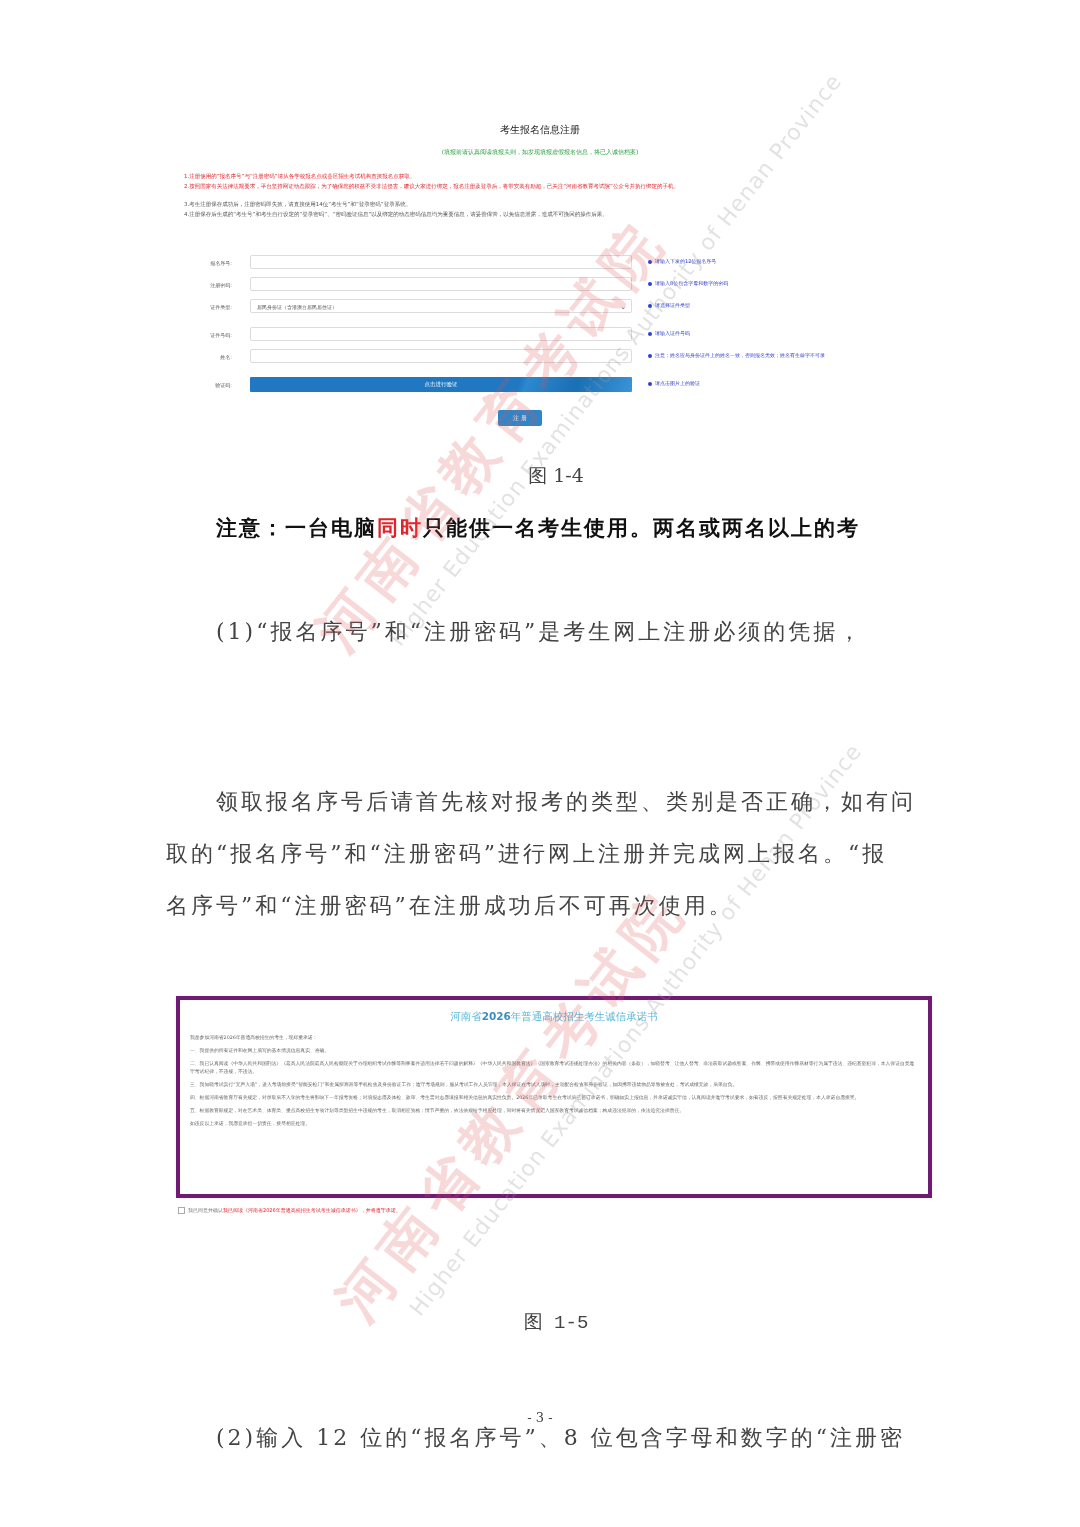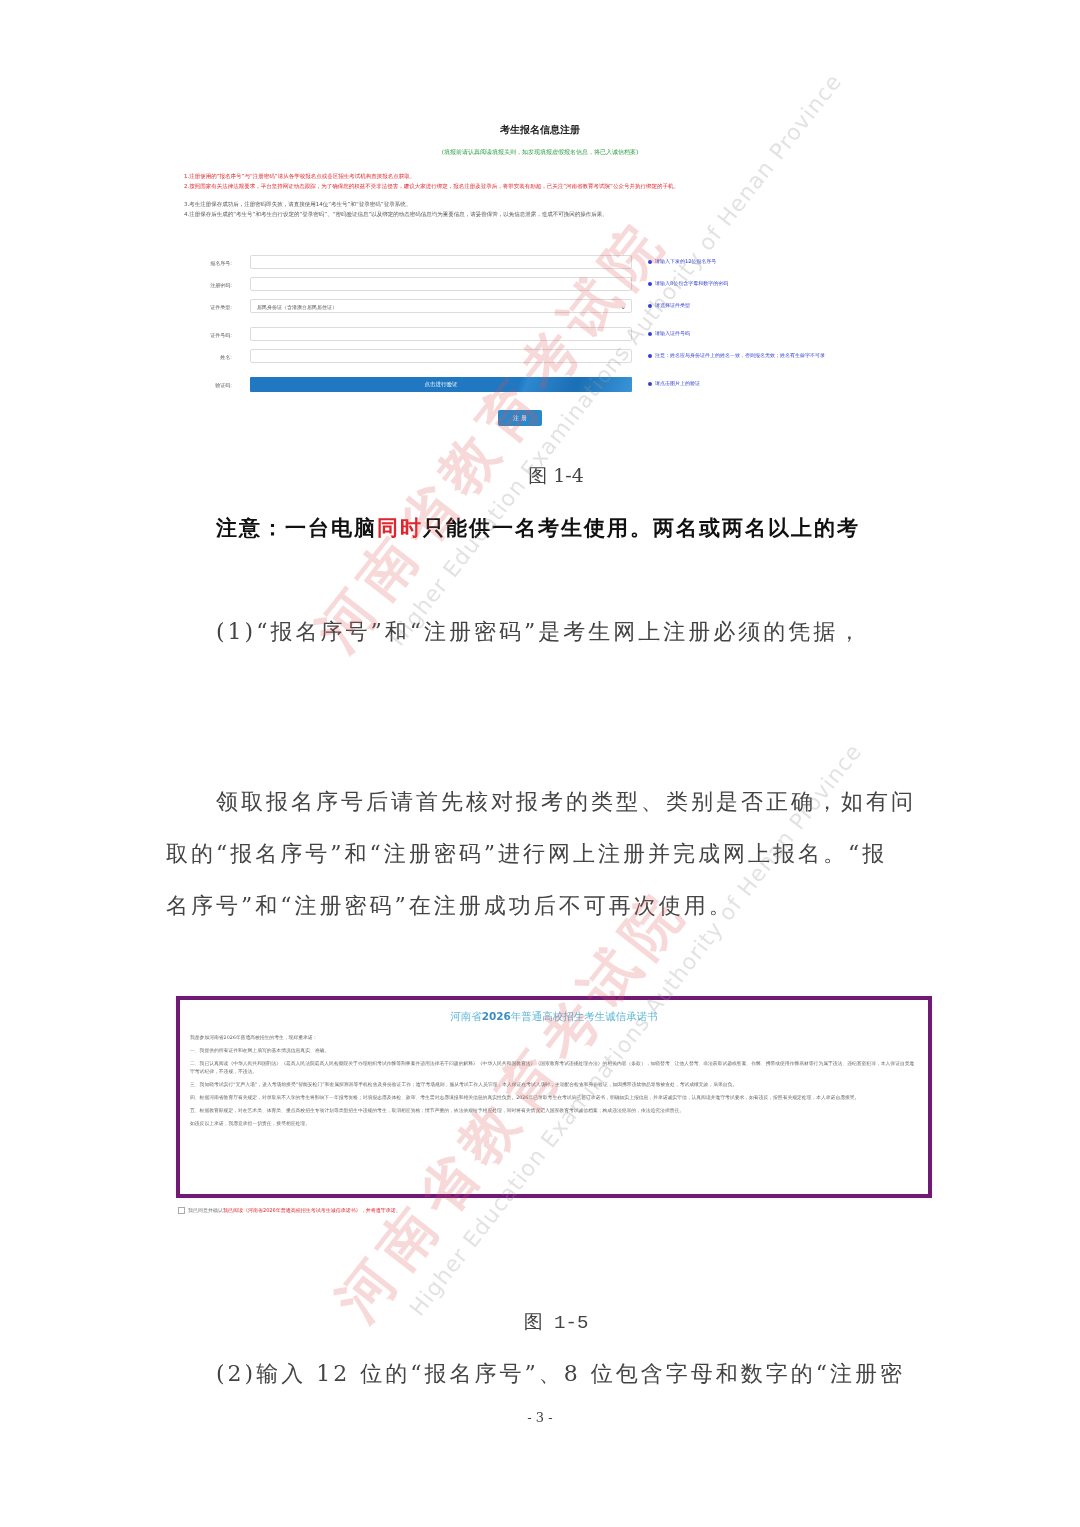--- a/index.html
+++ b/index.html
@@ -1,21 +1,21 @@
 <!DOCTYPE html>
 <html><head>
 <meta charset="utf-8">
 <style>
   html, body { margin:0; padding:0; background:#ffffff; }
   body { width:1080px; height:1527px; position:relative; overflow:hidden; font-family:"DejaVu Serif", serif; color:#333; }
   .page { position:absolute; left:0; top:0; width:1080px; height:1527px; background:#fff; }
 
   
   .fig4 { position:absolute; left:180px; top:115px; width:720px; height:320px; font-family:"DejaVu Sans", sans-serif; }
-  .fig4 .title { position:absolute; left:0; width:720px; top:8px; text-align:center; font-size:10px; font-weight:bold; color:#222; }
+  .fig4 .title { position:absolute; left:0; width:720px; top:8px; text-align:center; font-size:10px; font-weight:normal; color:#222; }
   .fig4 .subtitle { position:absolute; left:0; width:720px; top:33px; text-align:center; font-size:6px; color:#2ea043; }
   .fig4 .notes { position:absolute; left:4px; top:56px; width:700px; font-size:5.5px; line-height:10px; }
   .fig4 .notes div { white-space:nowrap; overflow:hidden; }
   .fig4 .notes .red { color:#e0242b; }
   .fig4 .notes .gray { color:#555; }
   .fig4 .row { position:absolute; left:0; height:16px; width:720px; }
   .fig4 .row .lbl { position:absolute; left:0; width:52px; text-align:right; font-size:5px; color:#555; top:5px; }
   .fig4 .row .field { position:absolute; left:70px; width:382px; height:14px; border:1px solid #dcdcdc; border-radius:2px; background:#fff; font-size:5px; color:#555; line-height:14px; padding-left:6px; box-sizing:border-box; }
   .fig4 .row .field .chev { position:absolute; right:5px; top:0; font-size:7px; color:#555; }
   .fig4 .row .hint { position:absolute; left:468px; top:3px; font-size:5px; color:#3040d0; width:230px; line-height:7px; }
@@ -124,21 +124,21 @@
       <div>五、根据教育部规定，对在艺术类、体育类、重点高校招生专项计划等类型招生中违规的考生，取消相应资格；情节严重的，依法依规给予相应处理，同时将有关情况记入国家教育考试诚信档案；构成违法犯罪的，依法追究法律责任。</div>
       <div>如违反以上承诺，我愿意承担一切责任，接受相应处理。</div>
     </div>
   </div>
   <div class="fig5-agree">
     <span class="box"></span><span>我已同意并确认</span><span class="red">我已阅读《河南省2026年普通高校招生考试考生诚信承诺书》，并将遵守承诺。</span>
   </div>
 
   <div class="caption" style="top:1309px;font-family:Liberation Mono, monospace;">图 1-5</div>
 
-  <div class="para" style="top:1348px;">
+  <div class="para" style="top:1412px;">
     <span class="line" style="padding-left:50px;">(2)输入 12 位的“报名序号”、8 位包含字母和数字的“注册密</span>
   </div>
 
   <div class="pagenum">- 3 -</div>
 
   <div class="wm" style="left:300px; top:620px; transform:rotate(-52deg);">
     <div class="cn">河南省教育考试院</div>
     <div class="en">Higher Education Examinations Authority of Henan Province</div>
   </div>
   <div class="wm" style="left:320px; top:1290px; transform:rotate(-52deg);">

